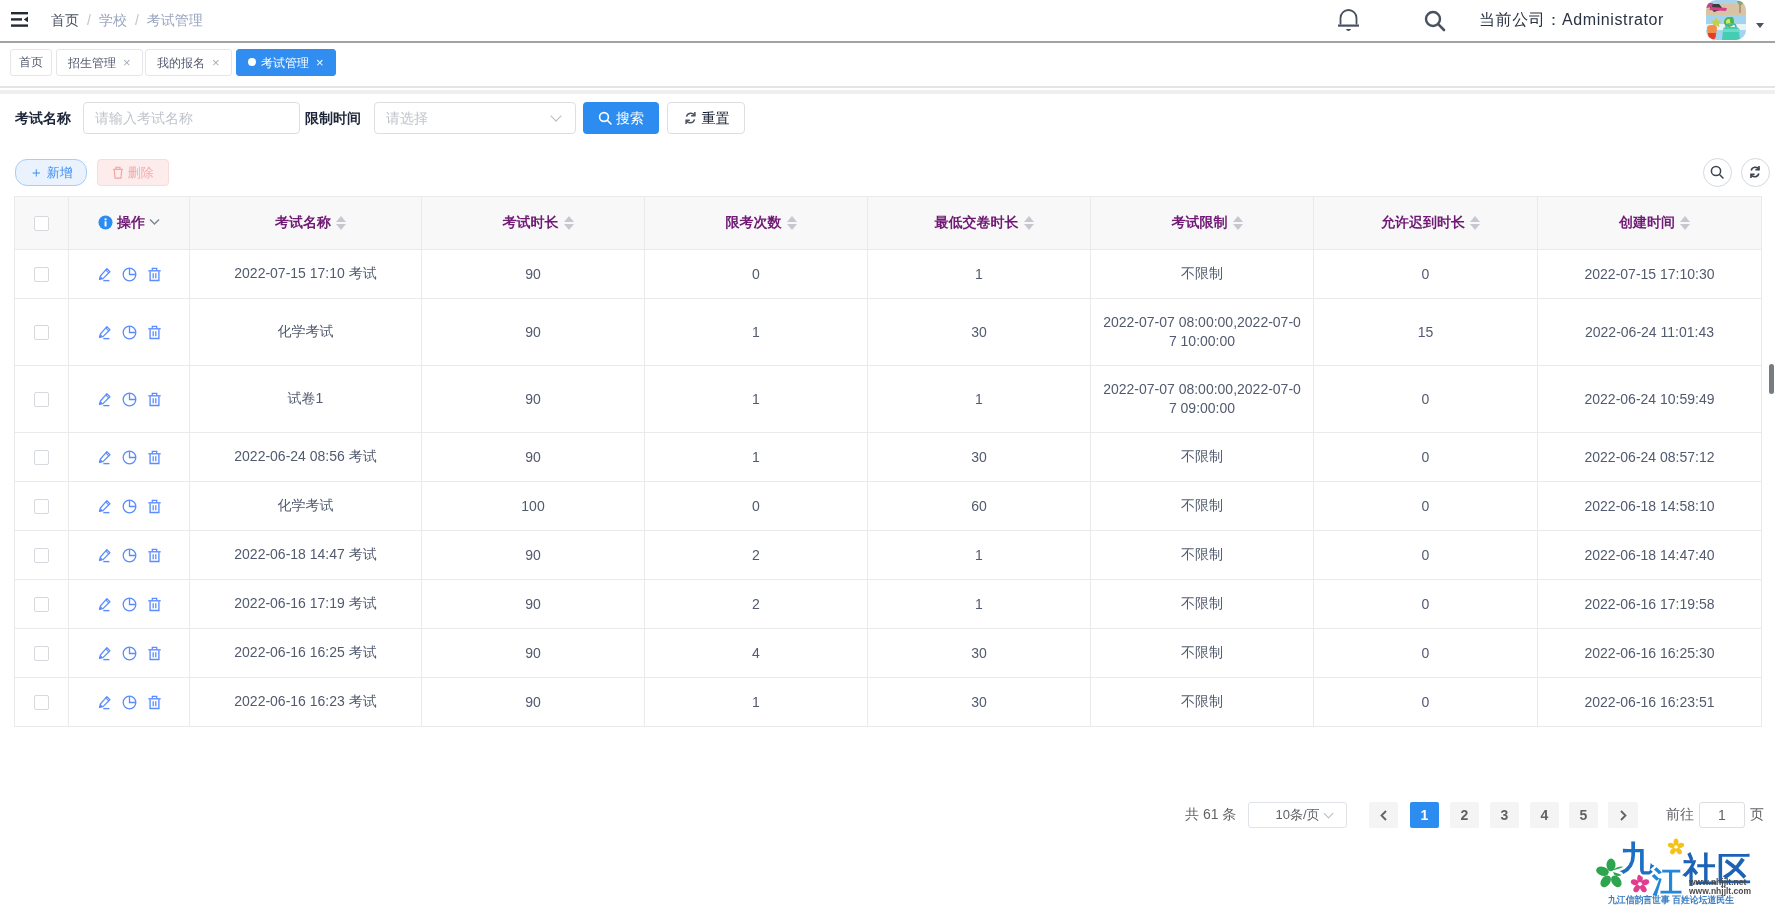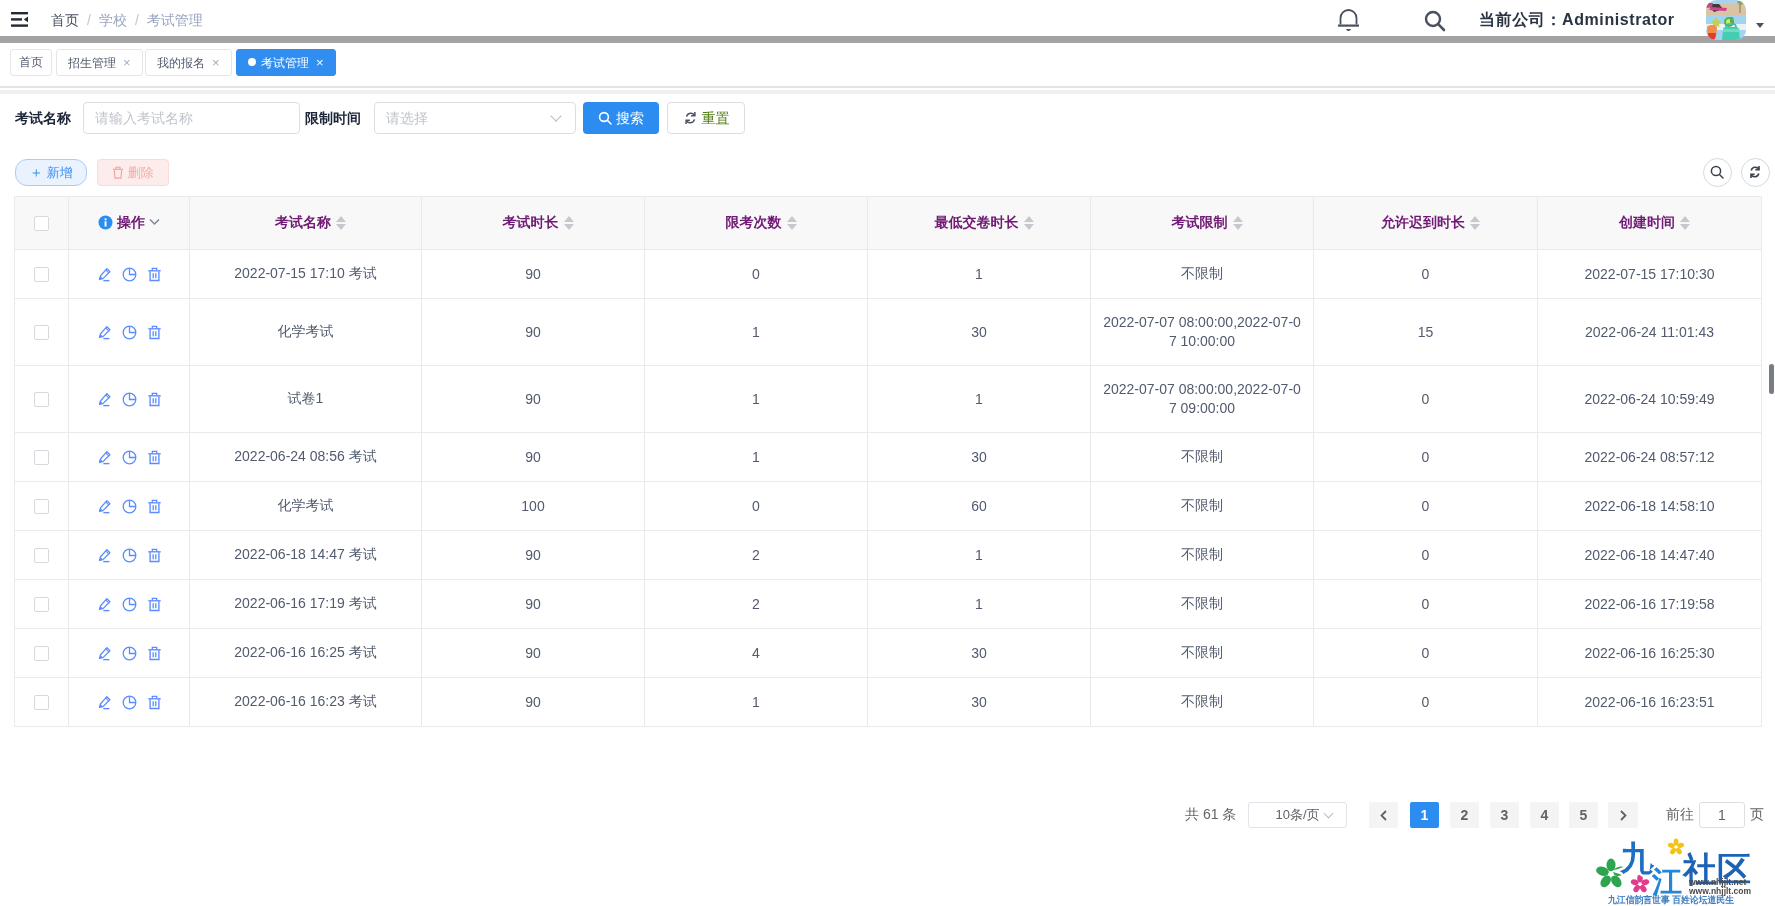--- a/index.html
+++ b/index.html
@@ -1,42 +1,42 @@
 <!DOCTYPE html>
 <html><head>
 <meta charset="utf-8">
 <style>
 * { margin:0; padding:0; box-sizing:border-box; }
 html,body { width:1775px; height:906px; background:#fff; font-family:"Liberation Sans",sans-serif; overflow:hidden; }
 body { position:relative; }
 
-.hdr { position:absolute; left:0; top:0; width:1775px; height:43px; background:#fff; border-bottom:7px solid #a3a3a3; }
+.hdr { position:absolute; left:0; top:0; width:1775px; height:43px; background:#fff; border-bottom:2px solid #a3a3a3; }
 .burger { position:absolute; left:11px; top:12px; }
 .bc { position:absolute; left:51px; top:12px; font-size:14px; color:#515a6e; }
 .bc .sep { color:#c0c4cc; margin:0 8px; }
 .bc .lt { color:#99a4bf; }
 .hdr-ico { position:absolute; top:9px; }
-.who { position:absolute; top:10px; left:1479px; font-size:16px; font-weight:bold; color:#2a3342; letter-spacing:0.6px; }
+.who { position:absolute; top:10px; left:1479px; font-size:16px; font-weight:normal; color:#2a3342; letter-spacing:0.6px; }
 .avatar { position:absolute; left:1706px; top:0px; width:40px; height:40px; border-radius:10px; overflow:hidden; }
 .caret { position:absolute; left:1756px; top:23px; width:0; height:0; border-left:4.5px solid transparent; border-right:4.5px solid transparent; border-top:5.5px solid #4a5361; }
 
 .tabs { position:absolute; left:0; top:43px; width:1775px; height:43px; background:#fff; }
 .band { position:absolute; left:0; top:85px; width:1775px; height:3px; background:#e2e4e7; }
 .band2 { position:absolute; left:0; top:90px; width:1775px; height:4px; background:#efefef; }
 .tab { position:absolute; top:6px; height:27px; line-height:25px; background:#fff; border:1px solid #e3e6ea; border-radius:3px; font-size:12px; color:#515a6e; padding:0 11px; }
 .tab .x { color:#a5adb8; margin-left:7px; font-size:13px; }
 .tab.on { background:#318ef0; border-color:#318ef0; color:#fff; }
 .tab.on .x { color:#fff; }
 .dot { display:inline-block; width:8px; height:8px; border-radius:50%; background:#fff; margin-right:5px; position:relative; top:-1px; }
 
 .lbl { position:absolute; font-size:14px; font-weight:bold; color:#1d2638; top:110px; }
 .inp { position:absolute; top:102px; height:32px; border:1px solid #dcdee2; border-radius:4px; background:#fff; font-size:14px; color:#c0c4cc; line-height:30px; padding-left:11px; }
 .sel-arrow { position:absolute; width:8px; height:8px; border-right:1.5px solid #b6bcc5; border-bottom:1.5px solid #b6bcc5; transform:rotate(45deg); }
 .btn-search { position:absolute; left:583px; top:102px; width:76px; height:32px; background:#2d8cf0; border-radius:4px; color:#fff; font-size:14px; text-align:center; line-height:32px; }
-.btn-reset { position:absolute; left:667px; top:102px; width:78px; height:32px; background:#fff; border:1px solid #dcdee2; border-radius:4px; color:#4d7c0f; font-size:14px; text-align:center; line-height:30px; }
+.btn-reset { position:absolute; left:667px; top:102px; width:78px; height:32px; background:#fff; border:1px solid #dcdee2; border-radius:4px; color:#0f172a; font-size:14px; text-align:center; line-height:30px; }
 
 .btn-add { position:absolute; left:15px; top:159px; width:72px; height:27px; background:#e9f2fd; border:1px solid #a8cdf8; border-radius:12px; color:#3d8ef2; font-size:13px; text-align:center; line-height:25px; }
 .btn-del { position:absolute; left:97px; top:159px; width:72px; height:27px; background:#fdecec; border:1px solid #fbdada; border-radius:4px; color:#f9a8a8; font-size:13px; text-align:center; line-height:25px; }
 .circ { position:absolute; top:158px; width:29px; height:29px; border:1px solid #d3d9e0; border-radius:50%; }
 
 table { position:absolute; left:14px; top:196px; border-collapse:collapse; table-layout:fixed; width:1747px; font-size:14px; color:#515a6e; }
 th,td { border:1px solid #e8eaec; text-align:center; padding:0 10px; }
 th { background:#f8f8f9; height:53px; font-size:14px; font-weight:bold; color:#701a75; }
 td { height:49px; }
 tr.tall td { height:67px; }

